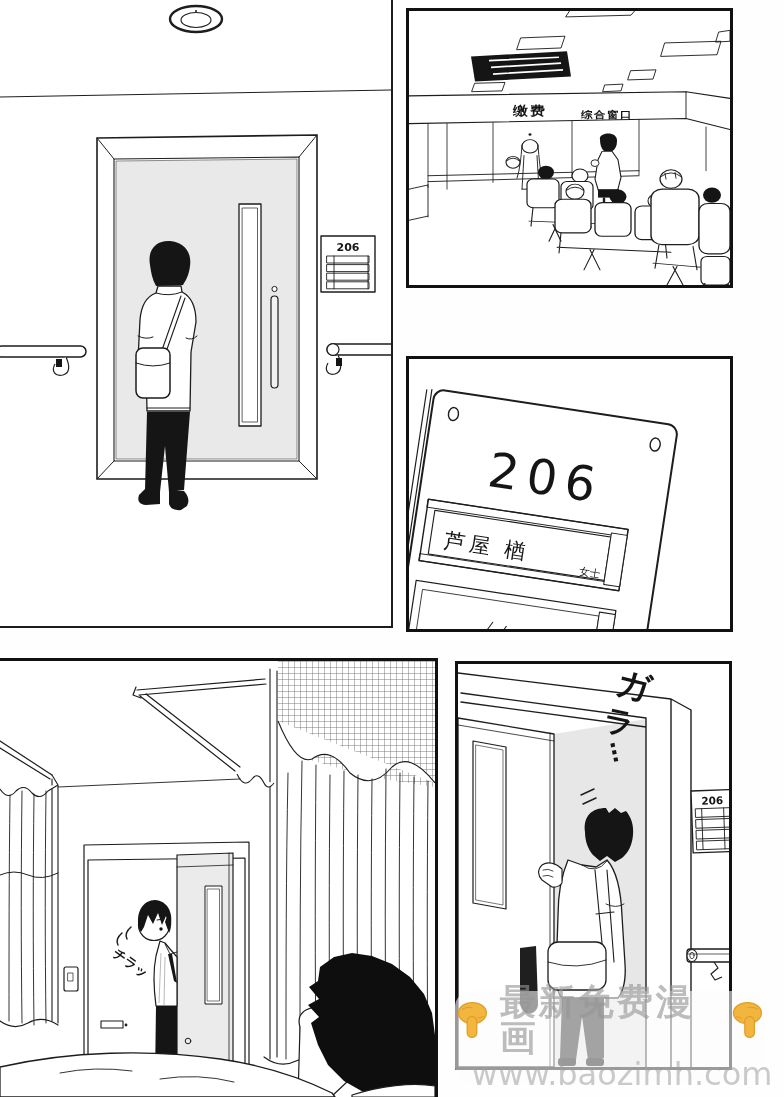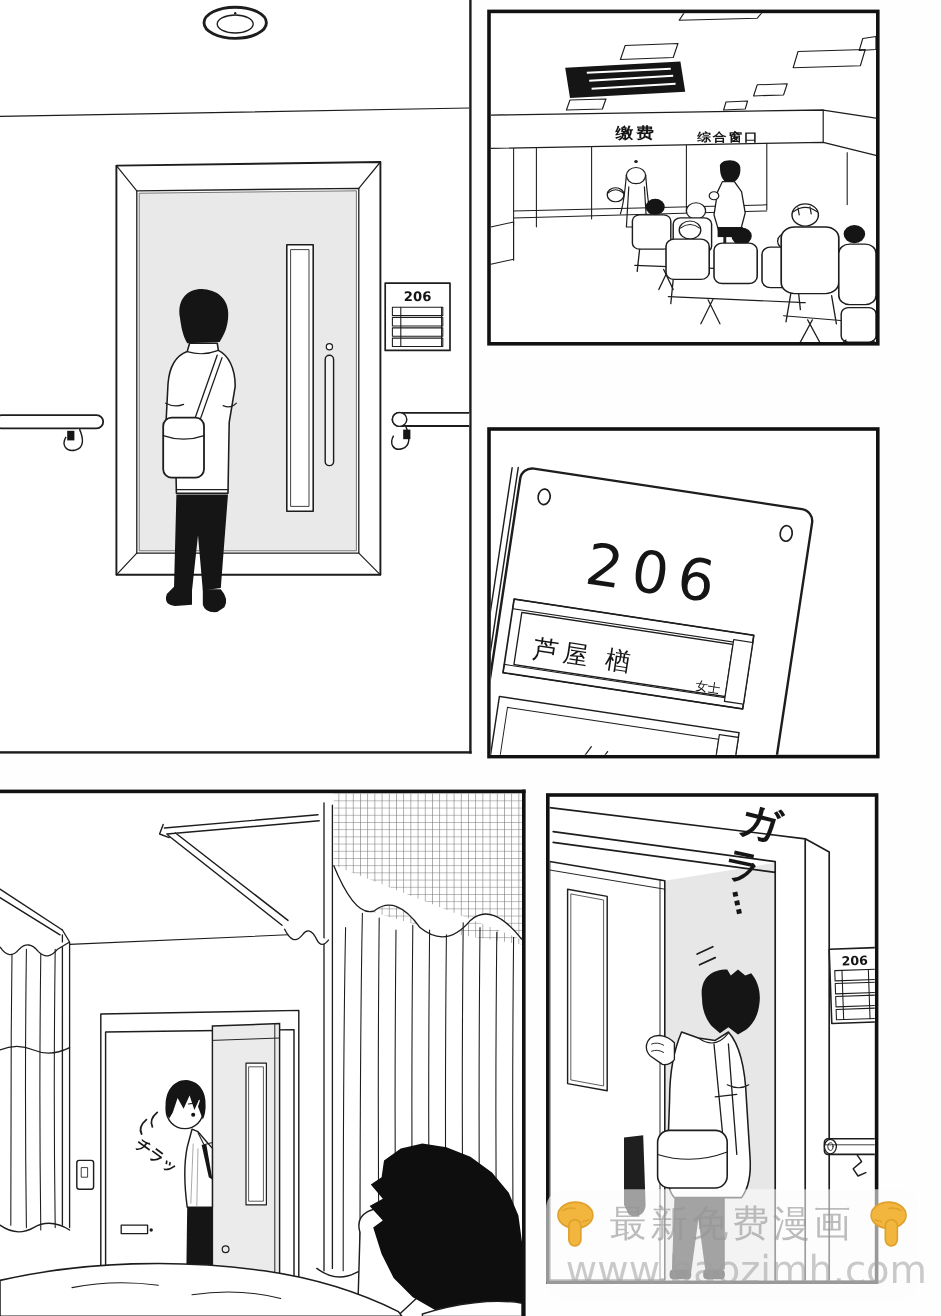--- a/index.html
+++ b/index.html
@@ -14,21 +14,21 @@
   #panel-entrance{left:455px;top:661px;width:277px;height:409px;border:3px solid #111;}
   line,path,rect,polygon,ellipse,circle,polyline{vector-effect:none;}
   .ln{stroke:#1d1d1d;fill:none;stroke-linecap:round;stroke-linejoin:round;}
   .fw{fill:#fff;stroke:#1d1d1d;stroke-linejoin:round;}
   .dk{fill:#151515;stroke:none;}
   text{font-family:"DejaVu Sans",sans-serif;fill:#151515;}
   #watermark{position:absolute;left:455px;top:991px;width:310px;height:92px;
      background:rgba(252,252,252,0.58);border-radius:16px;display:flex;flex-direction:column;
      align-items:center;justify-content:center;z-index:5;}
   #wm-row1{display:flex;align-items:center;gap:10px;line-height:1;}
-  #wm-title{font-size:31px;font-weight:normal;letter-spacing:3px;color:rgba(148,148,148,0.62);}
+  #wm-title{font-size:36px;font-weight:bold;letter-spacing:3px;color:rgba(148,148,148,0.62);}
   #wm-url{font-size:32px;letter-spacing:0px;color:rgba(158,158,158,0.55);line-height:1;margin-top:2px;margin-left:24px;}
   .hand{width:37px;height:40px;}
 </style>
 </head>
 <body>
 
 <div id="page">
 
   <div class="panel" id="panel-hallway">
     <svg viewBox="0 0 391 626" preserveAspectRatio="none">

